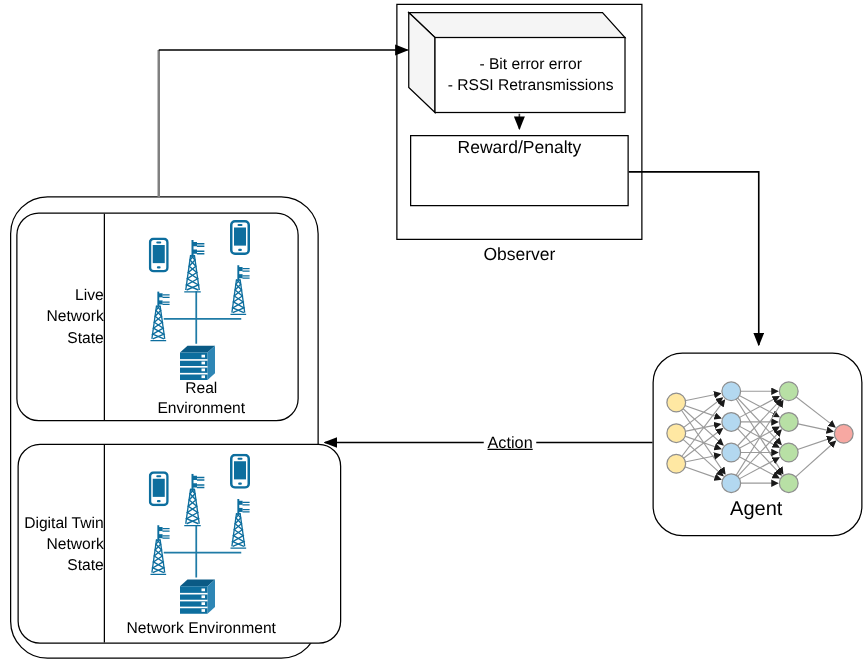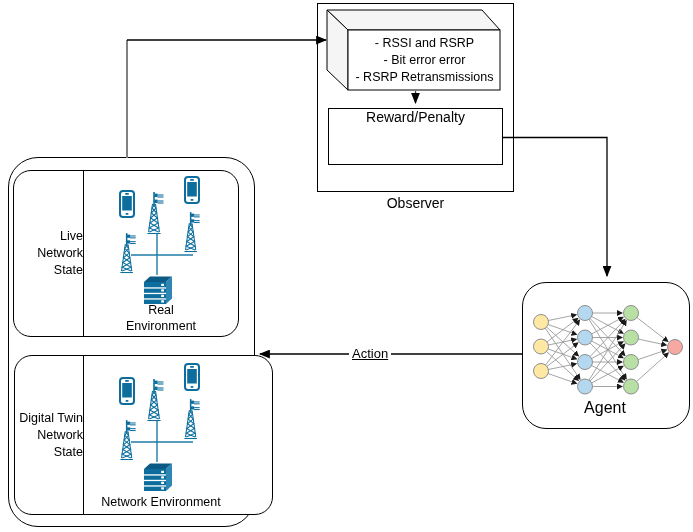--- a/index.html
+++ b/index.html
@@ -30,21 +30,21 @@
   .live-box{left:13px;top:170px;width:224px;height:165px;}
   .dt-box{left:14px;top:355px;width:223px;height:158px;padding-left:34px;}
   .divider{position:absolute;top:0;bottom:0;width:1px;background:#000;}
   .state-cell{position:absolute;left:0;top:0;height:100%;
     display:flex;flex-direction:column;align-items:flex-end;justify-content:center;
     font-size:12.5px;line-height:17px;text-align:center;}
   .env-scene{position:absolute;}
   .env-label{position:absolute;font-size:12.5px;line-height:16px;text-align:center;}
 
   
-  .action-label{left:349px;top:346px;background:#fff;padding:0 3px;font-size:13px;text-decoration:underline;}
+  .action-label{left:387px;top:346px;background:#fff;padding:0 3px;font-size:13px;text-decoration:underline;}
 
   .overlay{position:absolute;left:0;top:0;pointer-events:none;}
 </style>
 </head>
 <body>
 
 <div class="canvas">
 
   <svg width="0" height="0" style="position:absolute">
     <defs>
@@ -100,23 +100,22 @@
   </svg>
 
   <div class="box observer-box"></div>
 
   <svg class="abs cuboid-svg" width="176" height="83" viewBox="0 0 176 83">
     <polygon points="1,1 156,1 174,21 22,21" fill="#f5f5f5" stroke="#000"></polygon>
     <polygon points="1,1 22,21 22,81 1,61" fill="#f5f5f5" stroke="#000"></polygon>
     <rect x="22" y="21" width="152" height="60" fill="#fff" stroke="#000"></rect>
   </svg>
   <div class="abs metrics-text">
-    <div>- RSSI and RSRP</div>
     <div>- Bit error error</div>
-    <div>- RSRP Retransmissions</div>
+    <div>- RSSI Retransmissions</div>
   </div>
 
   <div class="box reward-box center-text">
       <span>Reward/Penalty</span>
     </div>
 
   <div class="abs observer-label">Observer</div>
 
   <div class="abs agent-box"></div>
   <svg id="nn-svg" class="abs nn-svg" width="166" height="120" viewBox="0 0 166 120">

